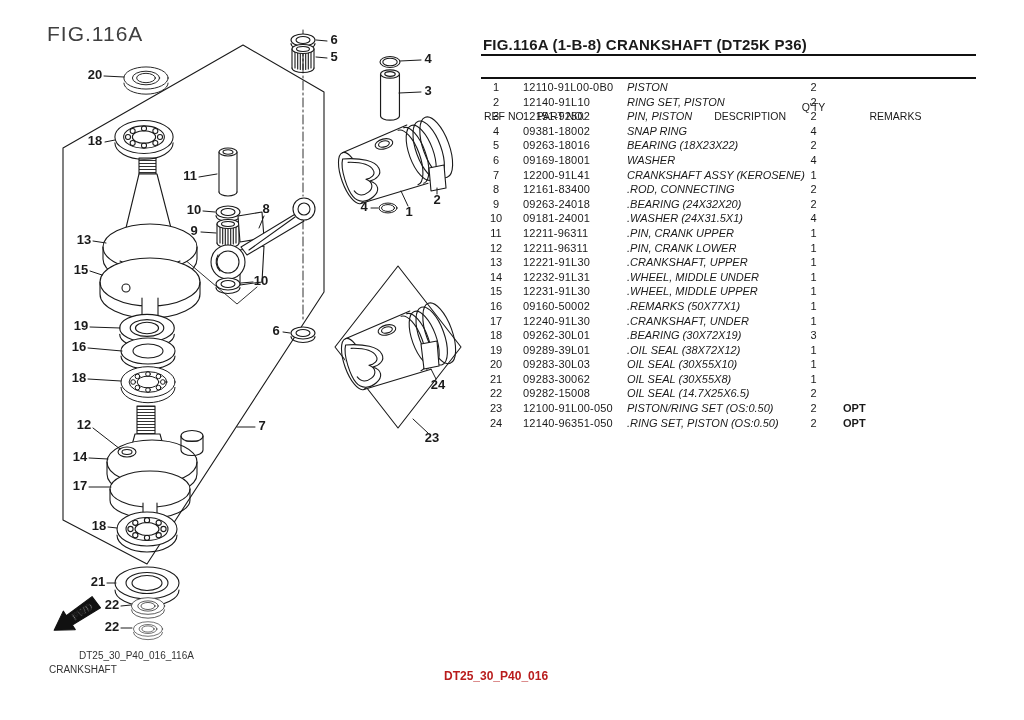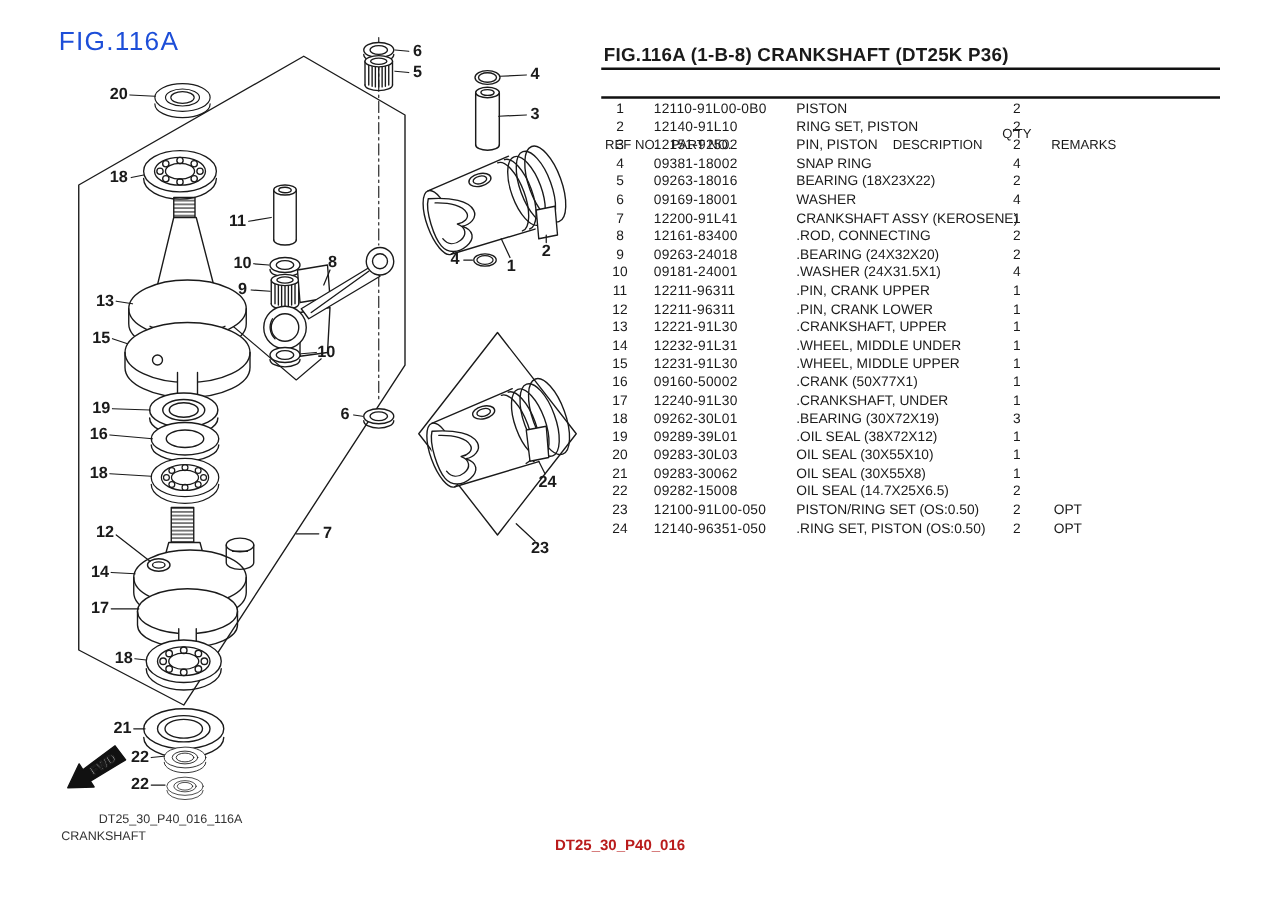--- a/index.html
+++ b/index.html
@@ -1,43 +1,43 @@
 <!DOCTYPE html>
 <html><head>
 <meta charset="utf-8">
 <style>
   html,body{margin:0;padding:0;}
   body{
     width:1024px;height:720px;position:relative;background:#ffffff;
     font-family:"Liberation Sans","DejaVu Sans",sans-serif;color:#1a1a1a;
     overflow:hidden;
   }
-  .fig-label{position:absolute;left:47px;top:22px;font-size:21px;letter-spacing:1px;color:#1d4ed8;}
+  .fig-label{position:absolute;left:47px;top:22px;font-size:21px;letter-spacing:1px;color:#404040;}
   
   .tbl-title{position:absolute;left:483px;top:36px;font-size:15px;font-weight:bold;letter-spacing:.2px;white-space:nowrap;}
   .rule{position:absolute;background:#111;}
   .rule.title-rule{left:481px;top:54px;width:495px;height:2px;}
   .rule.head-rule{left:481px;top:77px;width:495px;height:2px;}
   .tbl-head,.tbl-rows{position:absolute;left:481px;width:495px;}
   .tbl-head{top:62px;height:15px;}
   .grid-row{display:grid;grid-template-columns:30px 100px 175px 55px 1fr;align-items:baseline;}
   .tbl-head .cell{font-size:10.5px;white-space:nowrap;}
   .h-ref{padding-left:3px;}
   .h-part{text-align:center;margin-top:48px;}
   .h-desc{text-align:right;}
   .h-qty{text-align:center;position:relative;top:-9px;}
-  .h-remarks{text-align:left;padding-right:26px;}
+  .h-remarks{text-align:center;padding-right:26px;}
   .tbl-rows{top:80px;}
   .tbl-rows .grid-row{height:14.6px;line-height:14.6px;}
   .tbl-rows .cell{font-size:11px;white-space:nowrap;overflow:visible;}
   .c-ref{text-align:center;}
   .c-part{padding-left:12px;letter-spacing:.2px;}
-  .c-desc{padding-left:26px;}
+  .c-desc{padding-left:16px;font-style:italic;}
   .c-qty{text-align:center;}
-  .c-remarks{padding-left:2px;font-weight:normal;}
+  .c-remarks{padding-left:2px;font-weight:bold;}
   
   .footer-a{position:absolute;left:49px;top:650px;font-size:10px;color:#333;margin-left:30px;}
   .footer-b{position:absolute;left:49px;top:664px;font-size:10px;color:#333;}
   .footer-c{position:absolute;left:444px;top:669px;font-size:12px;font-weight:bold;color:#b91c1c;}
   
   svg.diagram{position:absolute;left:0;top:0;}
   .callout-text{font-family:"Liberation Sans","DejaVu Sans",sans-serif;font-size:13px;font-weight:bold;fill:#1a1a1a;}
   .fwd-text{font-family:"Liberation Sans","DejaVu Sans",sans-serif;font-size:9.5px;font-weight:bold;fill:#fff;letter-spacing:.5px;}
 </style>
 </head>
@@ -159,21 +159,21 @@
     <div class="grid-row">
       <span class="cell c-ref">15</span>
       <span class="cell c-part">12231-91L30</span>
       <span class="cell c-desc">.WHEEL, MIDDLE UPPER</span>
       <span class="cell c-qty">1</span>
       <span class="cell c-remarks"></span>
     </div>
     <div class="grid-row">
       <span class="cell c-ref">16</span>
       <span class="cell c-part">09160-50002</span>
-      <span class="cell c-desc">.CRANK (50X77X1)</span>
+      <span class="cell c-desc">.REMARKS (50X77X1)</span>
       <span class="cell c-qty">1</span>
       <span class="cell c-remarks"></span>
     </div>
     <div class="grid-row">
       <span class="cell c-ref">17</span>
       <span class="cell c-part">12240-91L30</span>
       <span class="cell c-desc">.CRANKSHAFT, UNDER</span>
       <span class="cell c-qty">1</span>
       <span class="cell c-remarks"></span>
     </div>

